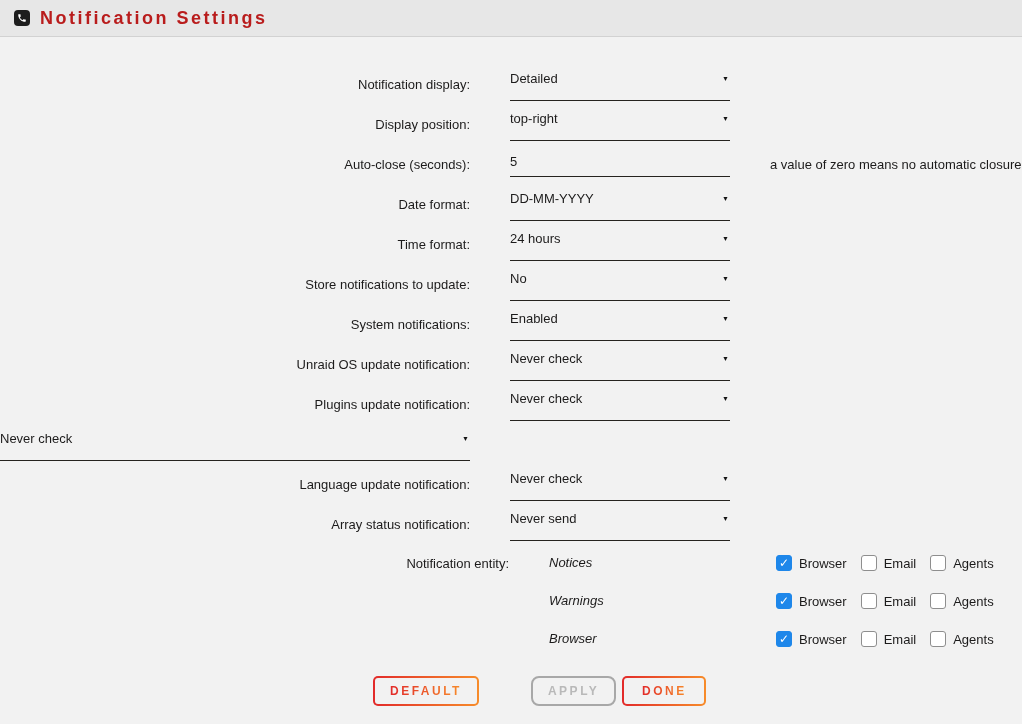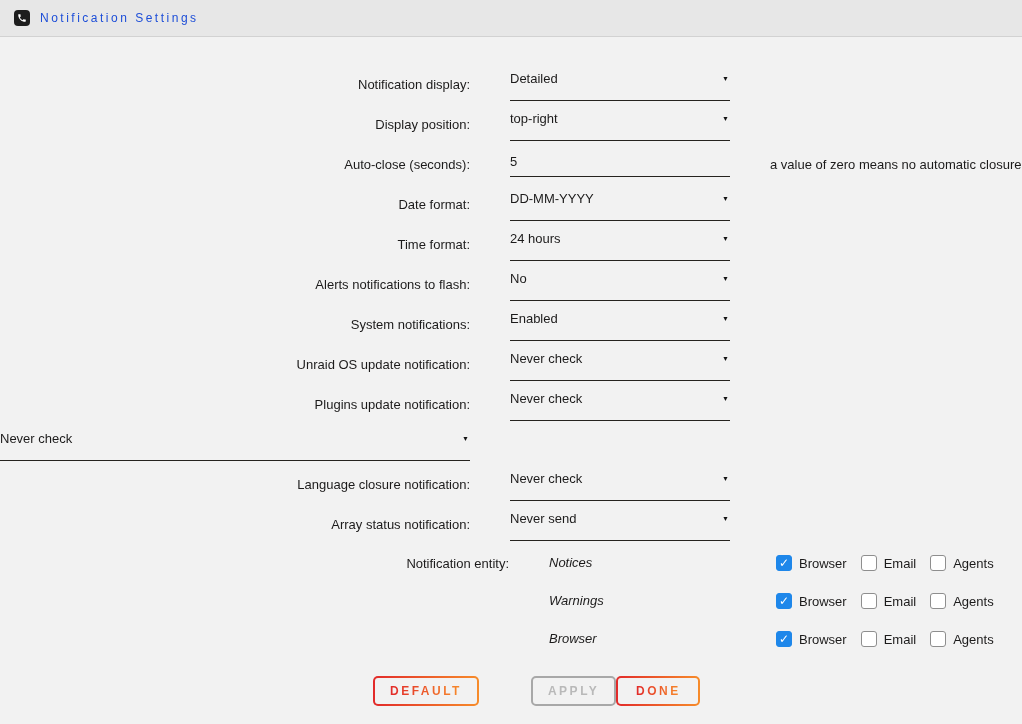--- a/index.html
+++ b/index.html
@@ -35,23 +35,24 @@
   .header-icon{
     width:16px;height:16px;
     background:#1d1d1d;
     border-radius:4px;
     display:flex;align-items:center;justify-content:center;
     margin-right:10px;
     flex:0 0 auto;
   }
   .header-icon svg{width:10px;height:10px;display:block;}
   .header-title{
-    font-size:12px;
+    font-size:18px;
     letter-spacing:2.5px;
-    color:#1d4ed8;
+    color:#b91c1c;
+    font-weight:bold;
   }
   .content{ padding-top:27px; }
   .form-row{
     display:grid;
     grid-template-columns:470px 220px auto;
     column-gap:40px;
     align-items:center;
     height:40px;
   }
   .row-label{ text-align:right; white-space:nowrap; }
@@ -148,21 +149,21 @@
     background-clip:text;
     color:transparent;
   }
   .btn-disabled{
     border:2px solid var(--disabled-border);
     background:transparent;
     cursor:default;
   }
   .btn-disabled .btn-text{ color:var(--disabled-text); }
   .btn-gap-large{ margin-right:52px; }
-  .btn-gap-small{ margin-right:0; }
+  .btn-gap-small{ margin-right:6px;border-radius:8px; }
 </style>
 </head>
 <body>
 
 <div class="header">
   <span class="header-icon">
     <svg viewBox="0 0 24 24">
         <path fill="#ffffff" d="M6.62 10.79c1.44 2.83 3.76 5.14 6.59 6.59l2.2-2.2c.27-.27.67-.36 1.02-.24 1.12.37 2.33.57 3.57.57.55 0 1 .45 1 1V20c0 .55-.45 1-1 1-9.39 0-17-7.61-17-17 0-.55.45-1 1-1h3.5c.55 0 1 .45 1 1 0 1.25.2 2.45.57 3.57.11.35.03.74-.25 1.02l-2.2 2.2z"></path>
       </svg>
   </span>
@@ -202,21 +203,21 @@
       </div>
       <div class="form-row">
         <div class="row-label">Time format:</div>
         <div class="control select-control">
           <span class="select-value">24 hours</span>
           <span class="select-arrow">▼</span>
         </div>
         <div class="row-hint"></div>
       </div>
       <div class="form-row">
-        <div class="row-label">Alerts notifications to flash:</div>
+        <div class="row-label">Store notifications to update:</div>
         <div class="control select-control">
           <span class="select-value">No</span>
           <span class="select-arrow">▼</span>
         </div>
         <div class="row-hint"></div>
       </div>
       <div class="form-row">
         <div class="row-label">System notifications:</div>
         <div class="control select-control">
           <span class="select-value">Enabled</span>
@@ -241,21 +242,21 @@
         <div class="row-hint"></div>
       </div>
       <div class="form-row">
         <div class="control select-control">
           <span class="select-value">Never check</span>
           <span class="select-arrow">▼</span>
         </div>
         <div class="row-hint"></div>
       </div>
       <div class="form-row">
-        <div class="row-label">Language closure notification:</div>
+        <div class="row-label">Language update notification:</div>
         <div class="control select-control">
           <span class="select-value">Never check</span>
           <span class="select-arrow">▼</span>
         </div>
         <div class="row-hint"></div>
       </div>
       <div class="form-row">
         <div class="row-label">Array status notification:</div>
         <div class="control select-control">
           <span class="select-value">Never send</span>

